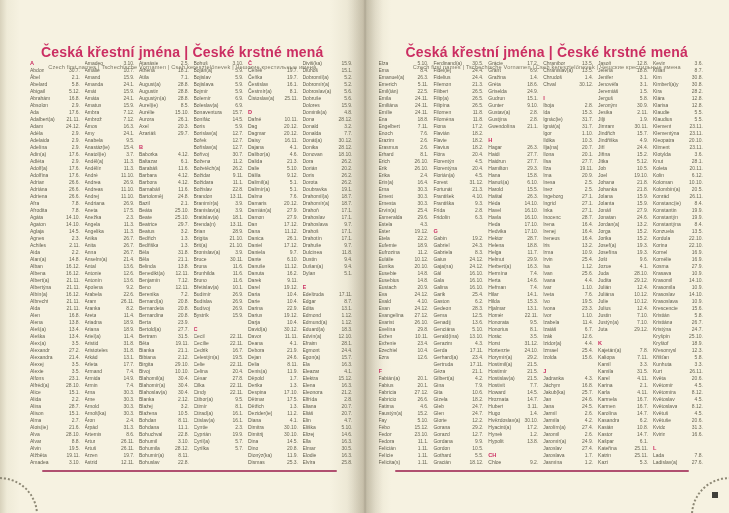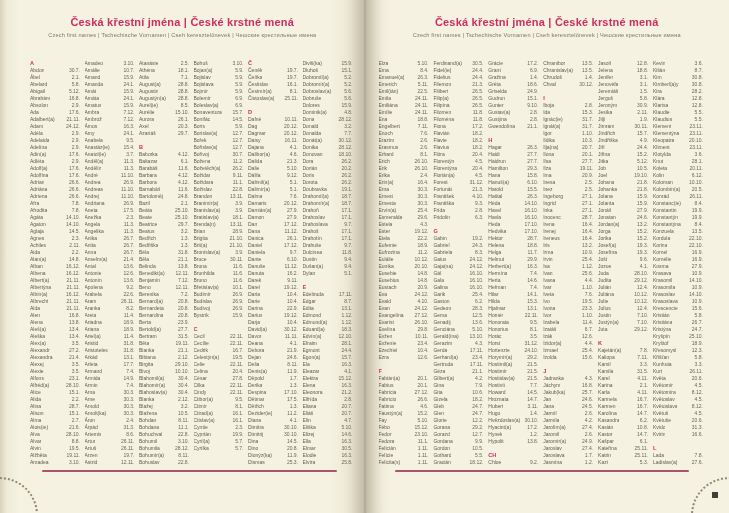--- a/index.html
+++ b/index.html
@@ -6,21 +6,21 @@
   body{width:729px;height:513px;background:#cfc9b4;overflow:hidden;
        font-family:"Liberation Sans",sans-serif;}
   .spread{position:relative;width:729px;height:513px;display:flex;}
   .page{position:relative;height:513px;flex:1;background:#f5f1e0;overflow:hidden;}
   .page.left{background:linear-gradient(90deg,#d8d2bc 0px,#efebd8 7px,#f6f2e1 20px,#f6f2e1 330px,#eae5d2 352px,#ddd6c0 364px);}
   .page.right{background:linear-gradient(90deg,#d9d3bd 0px,#ece7d4 10px,#f6f2e1 26px,#f6f2e1 700px,#efebd8 722px,#d8d2bc 729px);}
   .gutter{position:absolute;left:50%;top:0;width:36px;height:100%;margin-left:-18px;
           background:linear-gradient(90deg,rgba(90,80,60,0) 0%,rgba(90,80,60,.18) 45%,rgba(60,50,35,.28) 50%,rgba(90,80,60,.18) 55%,rgba(90,80,60,0) 100%);
           pointer-events:none;z-index:5;}
   .page-head{position:absolute;top:16px;left:0;right:0;text-align:center;}
-  .title{font-size:11px;font-weight:bold;color:#cb2e62;letter-spacing:.2px;}
+  .title{font-size:14px;font-weight:bold;color:#cb2e62;letter-spacing:.2px;margin-top:28px;}
   .subtitle{margin-top:4px;font-size:5.6px;color:#7b7764;letter-spacing:.2px;}
   .cols{position:absolute;top:60px;height:407px;display:flex;justify-content:space-between;overflow:hidden;}
   .page.left  .cols{left:30px;right:12px;}
   .page.right .cols{left:14px;right:26px;}
   .col{width:50px;overflow:hidden;}
   .row{display:flex;justify-content:space-between;align-items:baseline;height:7px;line-height:7px;
        font-size:5px;color:#5f5c4c;white-space:nowrap;}
   .row .n{overflow:hidden;}
   .row .d{color:#6b6856;padding-left:2px;}
   .letter{height:7px;line-height:7px;font-size:5.6px;font-weight:bold;color:#cb2e62;}

